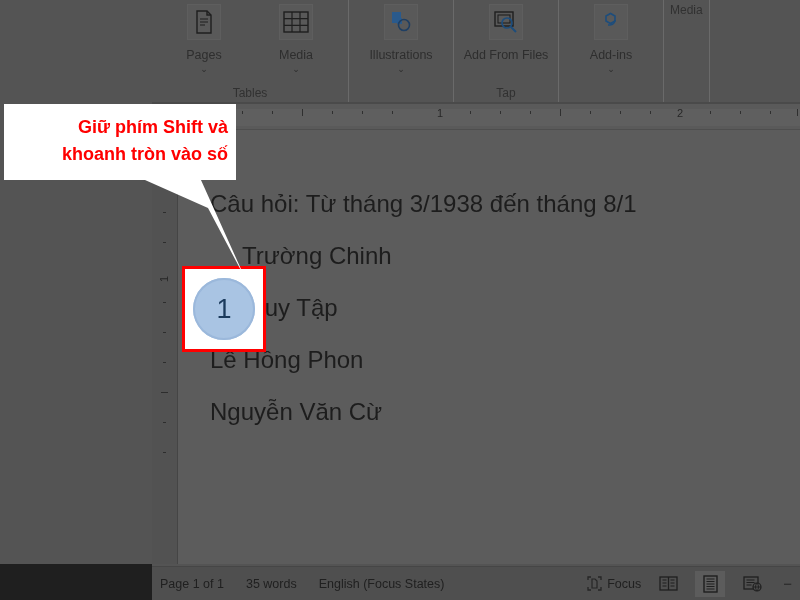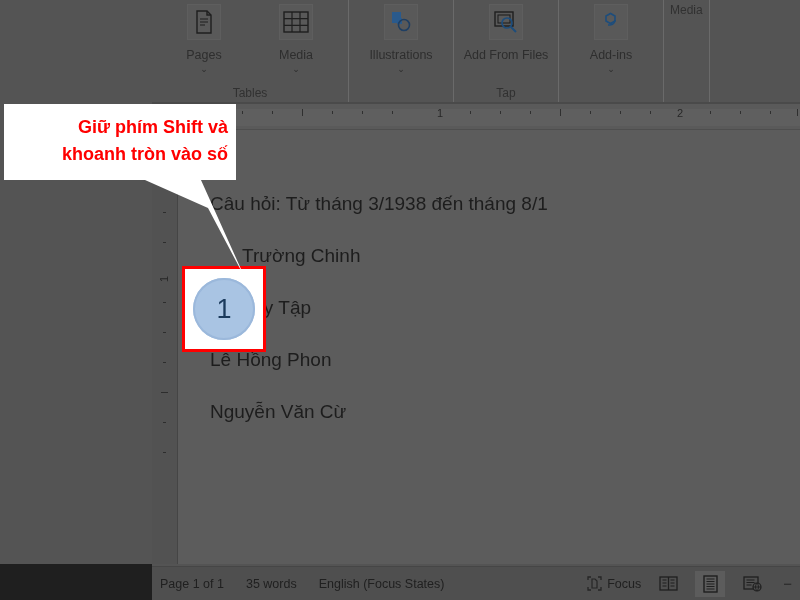--- a/index.html
+++ b/index.html
@@ -145,21 +145,21 @@
     background: #5c5c5c;
     overflow: hidden;
   }
   .page {
     position: absolute;
     left: 0; top: 0; right: 0; bottom: 0;
     background: #5c5c5c;
     padding: 48px 0 0 32px;
   }
   .doc-line {
-    font-size: 19px;
+    font-size: 24px;
     line-height: 52px;
     color: #1d1d1d;
     white-space: nowrap;
     font-family: "Liberation Sans", sans-serif;
   }
 
   
   .sel-circle {
     position: absolute;
     left: 182px; top: 266px;

